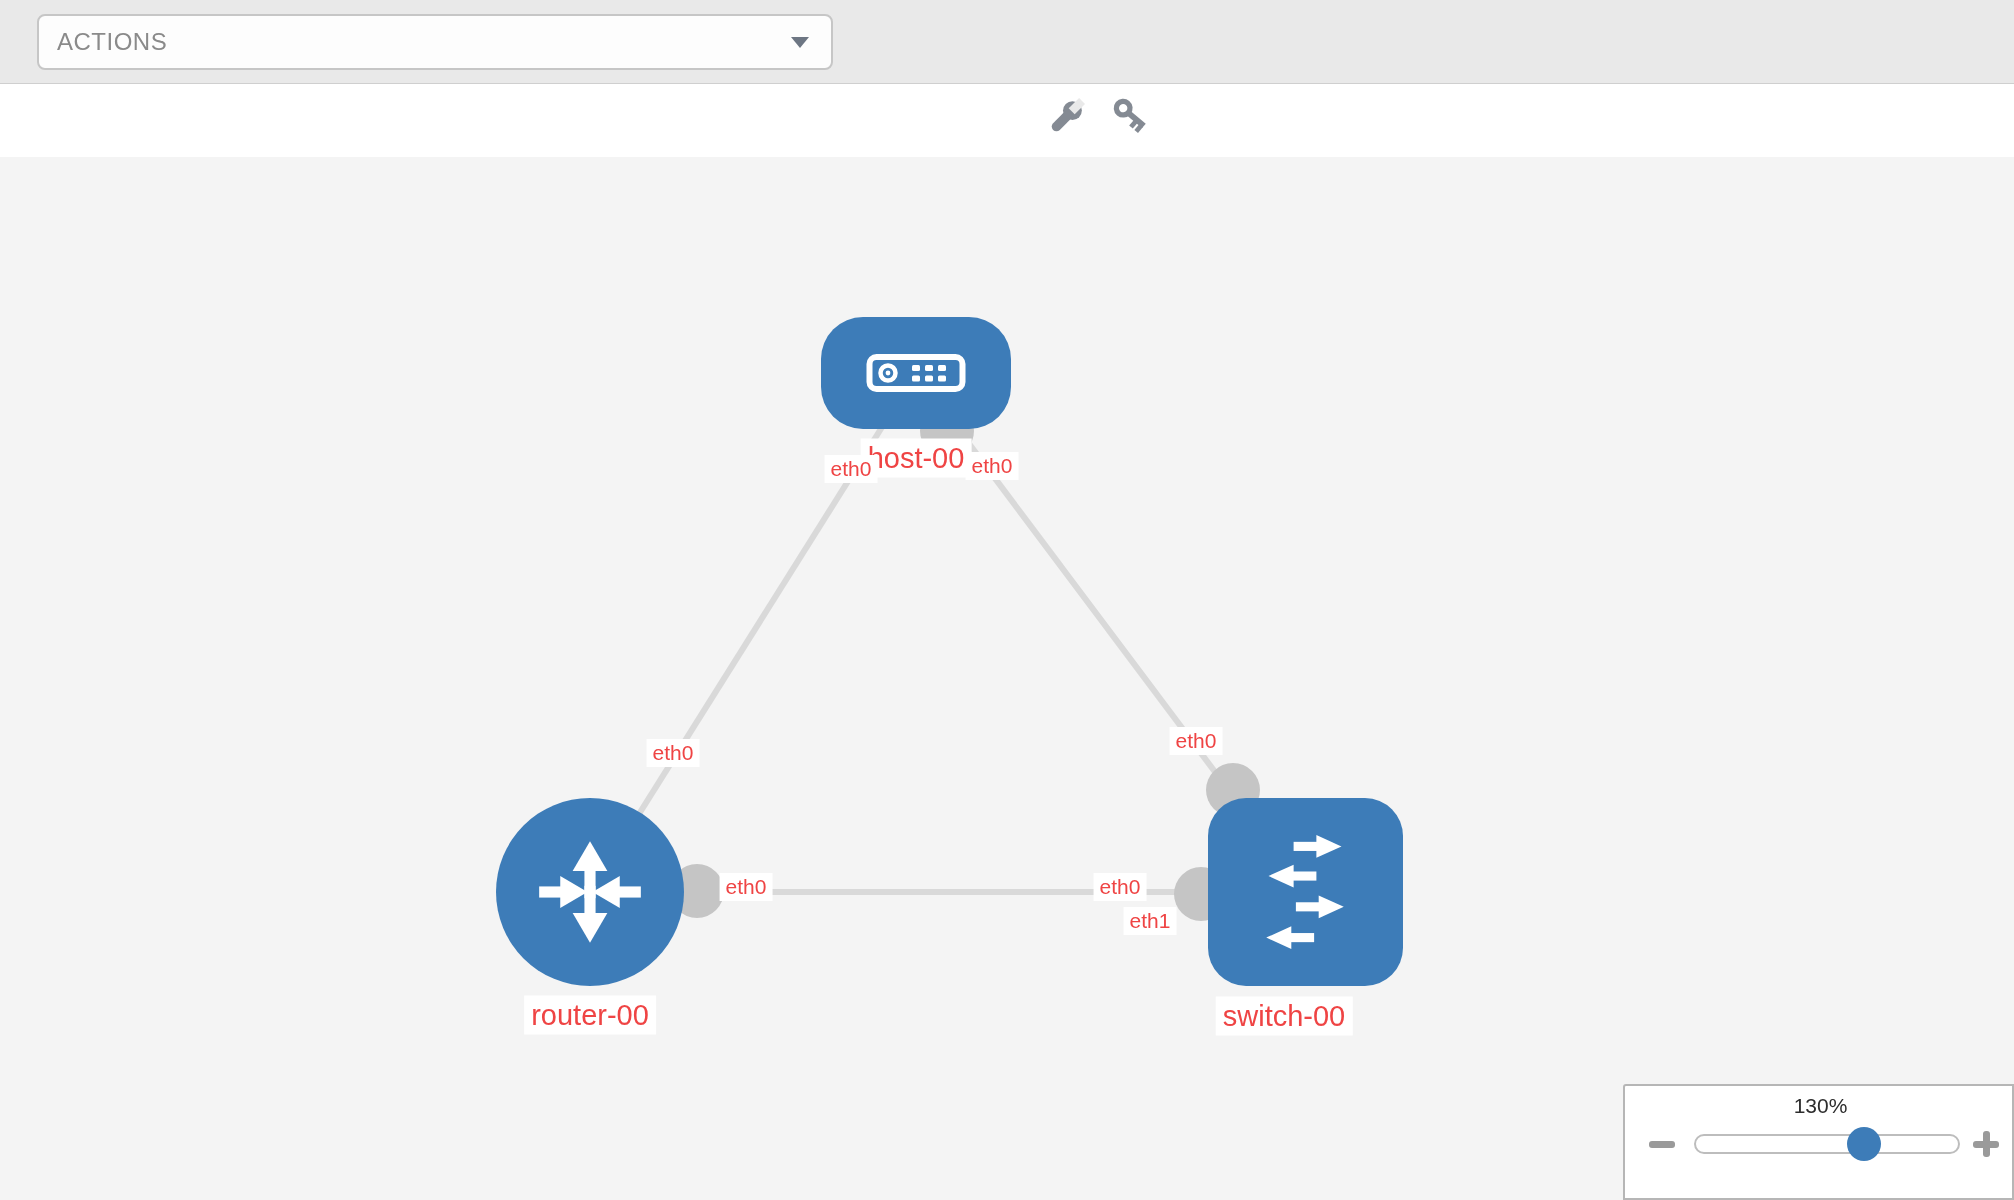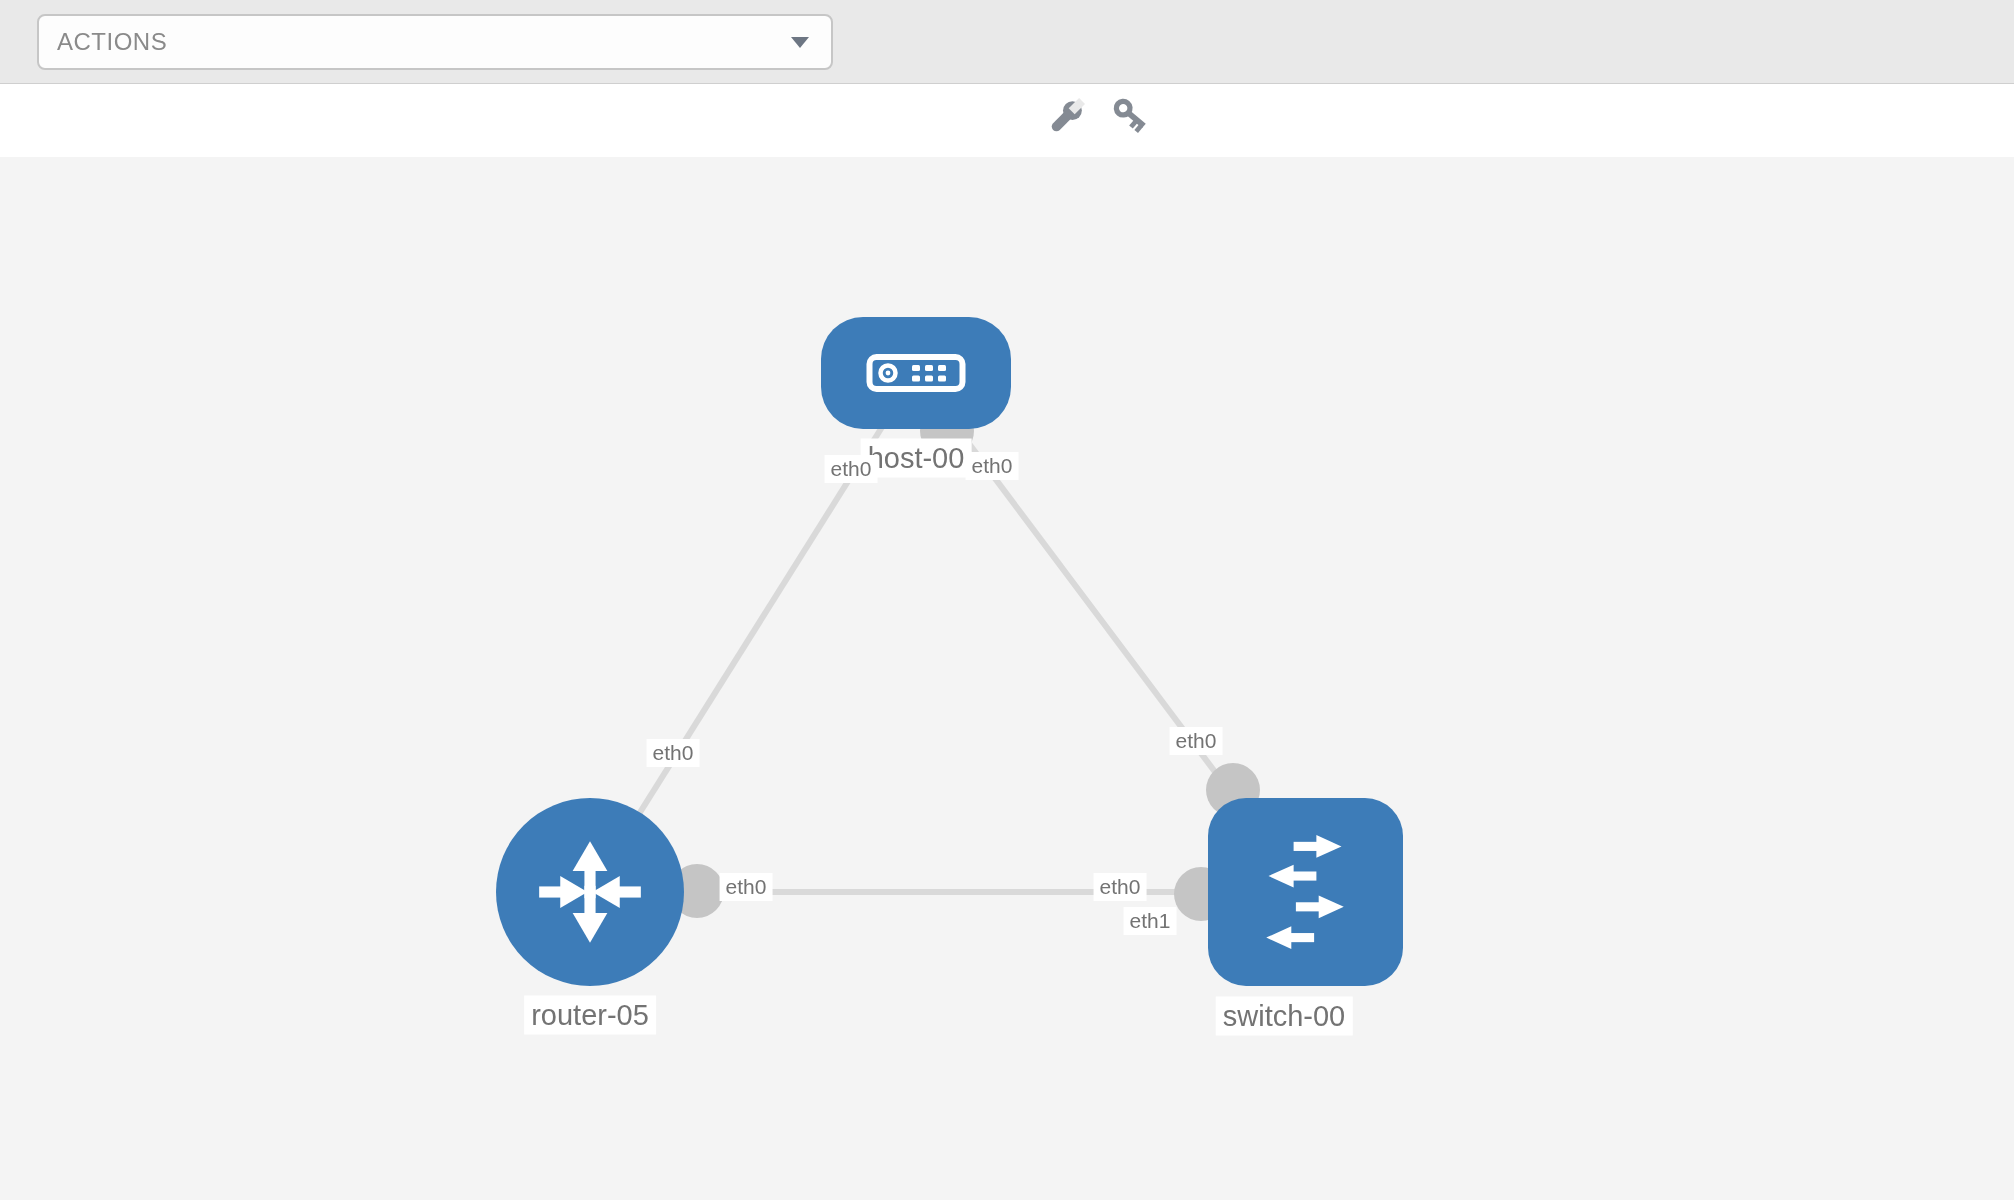--- a/index.html
+++ b/index.html
@@ -26,21 +26,21 @@
   .tool-btn.wrench { left: 1043px; }
   .tool-btn.key    { left: 1108px; }
 
   
   .canvas { position: absolute; left: 0; top: 157px; width: 2014px; height: 1043px; background: #f4f4f4; overflow: hidden; }
   .links-layer { position: absolute; left: 0; top: 0; }
   .node { position: absolute; background: #3d7cb8; display: flex; align-items: center; justify-content: center; cursor: pointer; z-index: 2; }
   .node.host   { width: 190px; height: 112px; border-radius: 42px; }
   .node.router { width: 188px; height: 188px; border-radius: 50%; }
   .node.switch { width: 195px; height: 188px; border-radius: 38px; }
-  .chip { position: absolute; transform: translate(-50%, -50%); background: #ffffff; color: #737373; white-space: nowrap; z-index: 3; }
+  .chip { position: absolute; transform: translate(-50%, -50%); background: #ffffff; color: #ef4444; white-space: nowrap; z-index: 3; }
   .chip.node-chip { font-size: 29px; padding: 3px 7px; }
   .chip.if-chip   { font-size: 21px; padding: 2px 6px; }
 
   
   .zoom-panel { position: absolute; left: 1623px; top: 1084px; width: 391px; height: 116px; background: #ffffff;
                 border: 2px solid #b6b6b6; border-radius: 3px 0 0 0; z-index: 5; }
   .zoom-value { position: absolute; left: 0; top: 8px; width: 391px; text-align: center; font-size: 21px; color: #2d2d2d; }
   .zoom-btn { position: absolute; width: 34px; height: 34px; display: flex; align-items: center; justify-content: center; cursor: pointer; }
   .zoom-btn.minus { left: 20px; top: 41px; }
   .zoom-btn.plus  { left: 344px; top: 41px; }
@@ -134,25 +134,36 @@
             <line x1="60" y1="38" x2="36" y2="38"></line>
             <polygon points="18,38 40,28 40,48" stroke="none"></polygon>
             <line x1="42" y1="65" x2="66" y2="65"></line>
             <polygon points="84,65 62,55 62,75" stroke="none"></polygon>
             <line x1="58" y1="92" x2="34" y2="92"></line>
             <polygon points="16,92 38,82 38,102" stroke="none"></polygon>
           </g>
         </svg>
       </div>
       <div class="chip node-chip" style="left: 916px; top: 301px;">host-00</div>
-      <div class="chip node-chip" style="left: 590px; top: 858px;">router-05</div>
+      <div class="chip node-chip" style="left: 590px; top: 858px;">router-00</div>
       <div class="chip node-chip" style="left: 1284px; top: 859px;">switch-00</div>
       <div class="chip if-chip" style="left: 673px; top: 596px;">eth0</div>
       <div class="chip if-chip" style="left: 851px; top: 312px;">eth0</div>
       <div class="chip if-chip" style="left: 1196px; top: 584px;">eth0</div>
       <div class="chip if-chip" style="left: 992px; top: 309px;">eth0</div>
       <div class="chip if-chip" style="left: 746px; top: 730px;">eth0</div>
       <div class="chip if-chip" style="left: 1120px; top: 730px;">eth0</div>
       <div class="chip if-chip" style="left: 1150px; top: 764px;">eth1</div>
     </div>
 
+  <div class="zoom-panel">
+    <div class="zoom-value">130%</div>
+    <div class="zoom-btn minus">
+      <span class="hbar"></span>
+    </div>
+    <div class="slider-track"></div>
+    <div class="slider-knob" id="zoom-knob" style="left: 222.24px;"></div>
+    <div class="zoom-btn plus">
+      <span class="plus-shape"></span>
+    </div>
+  </div>
 
 </div>
 
 </body></html>

